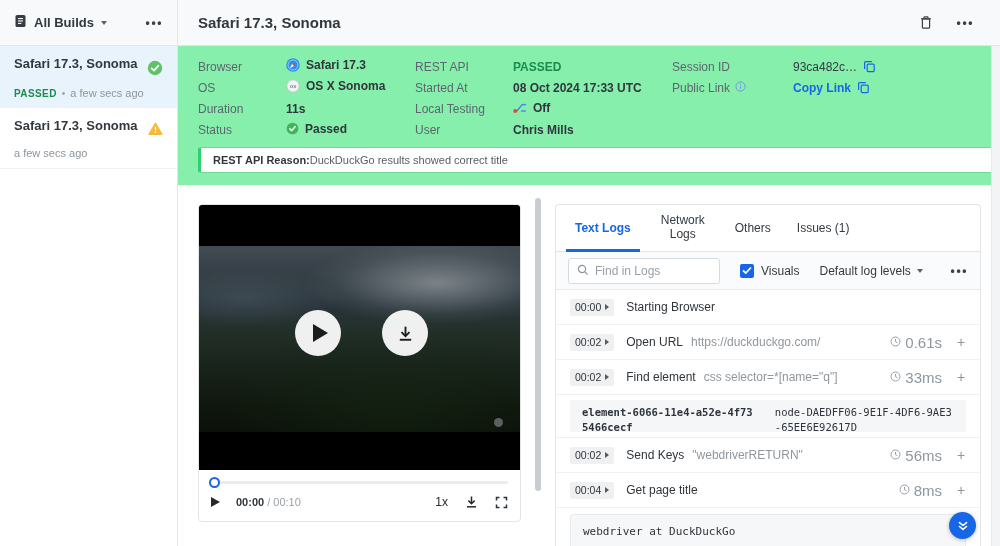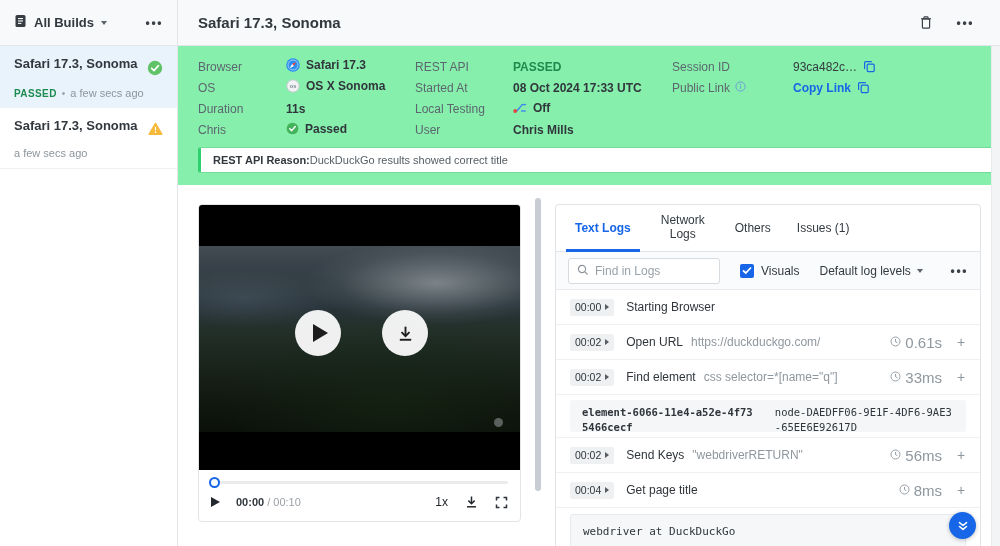--- a/index.html
+++ b/index.html
@@ -206,21 +206,21 @@
                 <text x="7" y="9.2" font-size="5.6" text-anchor="middle" fill="#7b848c" font-family="Liberation Sans, sans-serif">os</text>
               </svg></span>
           <span>OS X Sonoma</span>
         </span>
       </div>
       <div class="info-row">
         <span class="info-label">Duration</span>
         <span class="info-value">11s</span>
       </div>
       <div class="info-row">
-        <span class="info-label">Chris</span>
+        <span class="info-label">Status</span>
         <span class="info-value">
           <span><svg width="13" height="13" viewBox="0 0 16 16">
                 <circle cx="8" cy="8" r="7.2" fill="#44b45c"></circle>
                 <path d="M4.6 8.3 L7 10.6 L11.4 5.6" stroke="#fff" stroke-width="1.8" fill="none" stroke-linecap="round" stroke-linejoin="round"></path>
               </svg></span>
           <span>Passed</span>
         </span>
       </div>
     </div>
 

